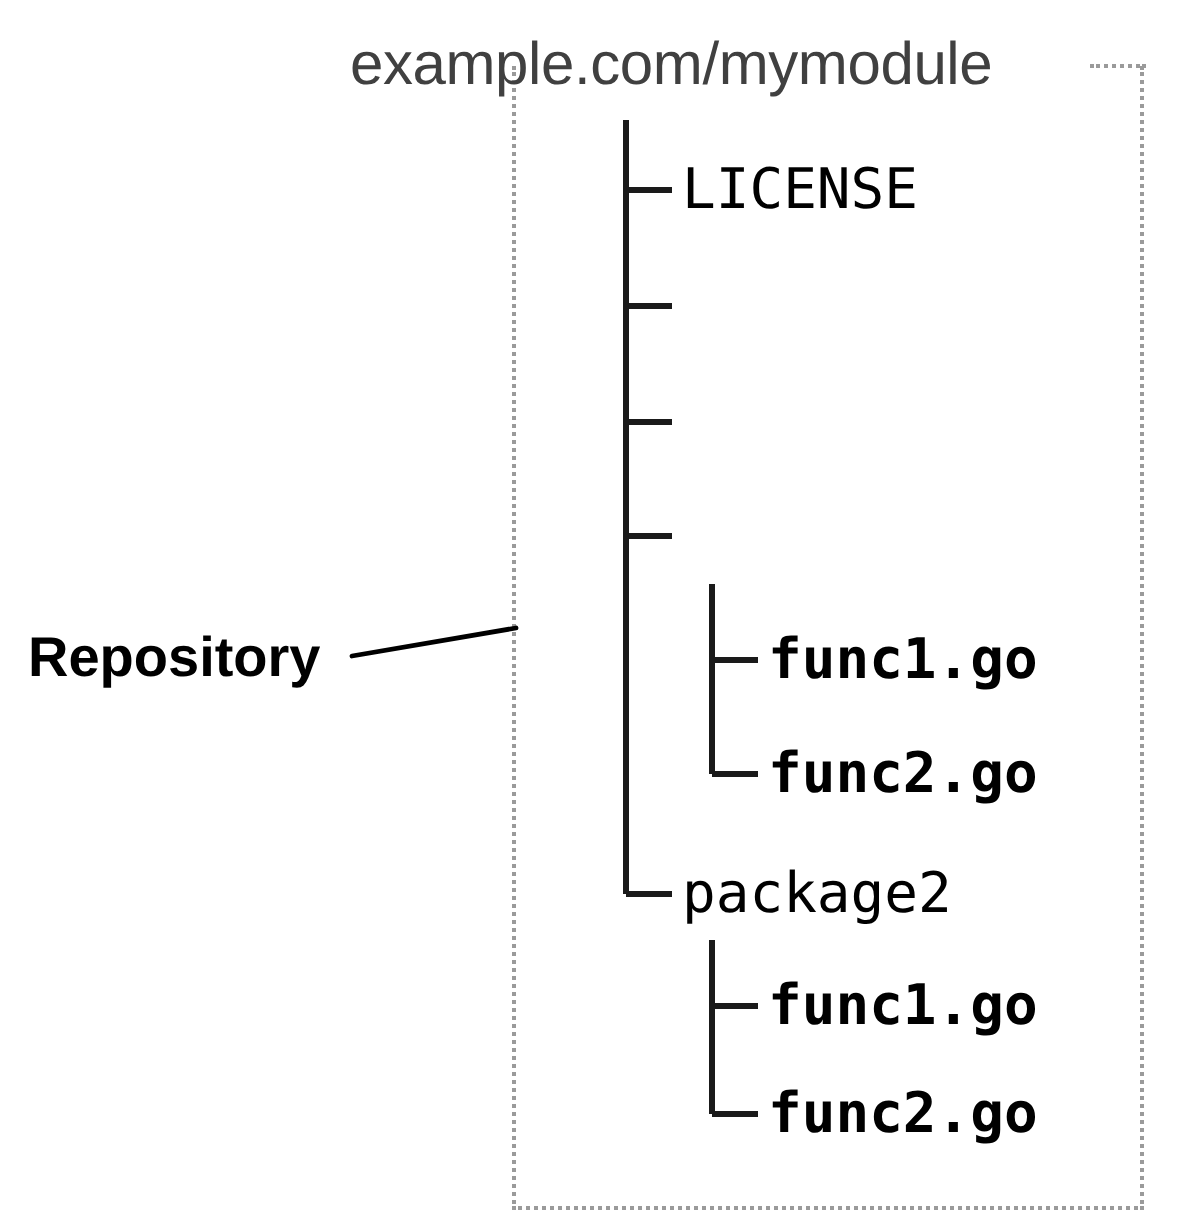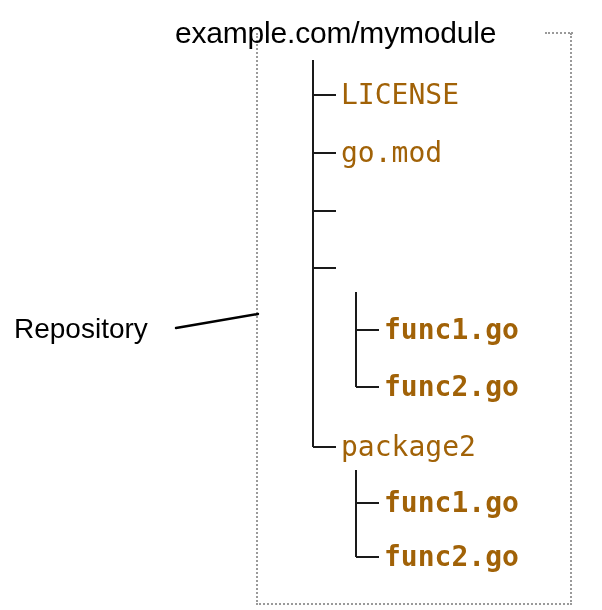--- a/index.html
+++ b/index.html
@@ -40,34 +40,35 @@
     border-top: 2px dotted #9a9a9a;
   }
 
   
   .module-title {
     position: absolute;
     left: 175px;
     top: 16px;
     font-size: 30px;
     line-height: 34px;
-    color: #000000;
+    color: #404040;
     white-space: nowrap;
     letter-spacing: -0.2px;
   }
 
   
   .repo-label {
     position: absolute;
     left: 14px;
     top: 312px;
     font-size: 28px;
     line-height: 34px;
     color: #000000;
     white-space: nowrap;
+    font-weight: bold;
   }
   .leader-svg {
     position: absolute;
     left: 170px;
     top: 300px;
     width: 95px;
     height: 40px;
   }
 
   
@@ -76,21 +77,21 @@
     left: 0;
     top: 0;
     width: 602px;
     height: 610px;
   }
   .tree-label {
     position: absolute;
     font-family: "DejaVu Sans Mono", "Liberation Mono", monospace;
     font-size: 28px;
     line-height: 32px;
-    color: #a16207;
+    color: #000000;
     white-space: nowrap;
     letter-spacing: 0px;
   }
   .lvl1 { left: 341px; }
   .lvl2 { left: 384px; font-weight: bold; }
 </style>
 </head>
 <body>
 
 <div id="canvas">
@@ -120,20 +121,19 @@
       <line x1="356" y1="330" x2="379" y2="330"></line>
       <line x1="356" y1="387" x2="379" y2="387"></line>
 
       <line x1="356" y1="470" x2="356" y2="557"></line>
       <line x1="356" y1="503" x2="379" y2="503"></line>
       <line x1="356" y1="557" x2="379" y2="557"></line>
     </g>
   </svg>
 
   <div class="tree-label lvl1" style="top:79px">LICENSE</div>
-  <div class="tree-label lvl1" style="top:137px">go.mod</div>
   <div class="tree-label lvl2" style="top:314px">func1.go</div>
   <div class="tree-label lvl2" style="top:371px">func2.go</div>
   <div class="tree-label lvl1" style="top:431px">package2</div>
   <div class="tree-label lvl2" style="top:487px">func1.go</div>
   <div class="tree-label lvl2" style="top:541px">func2.go</div>
 
 </div>
 
 </body></html>

